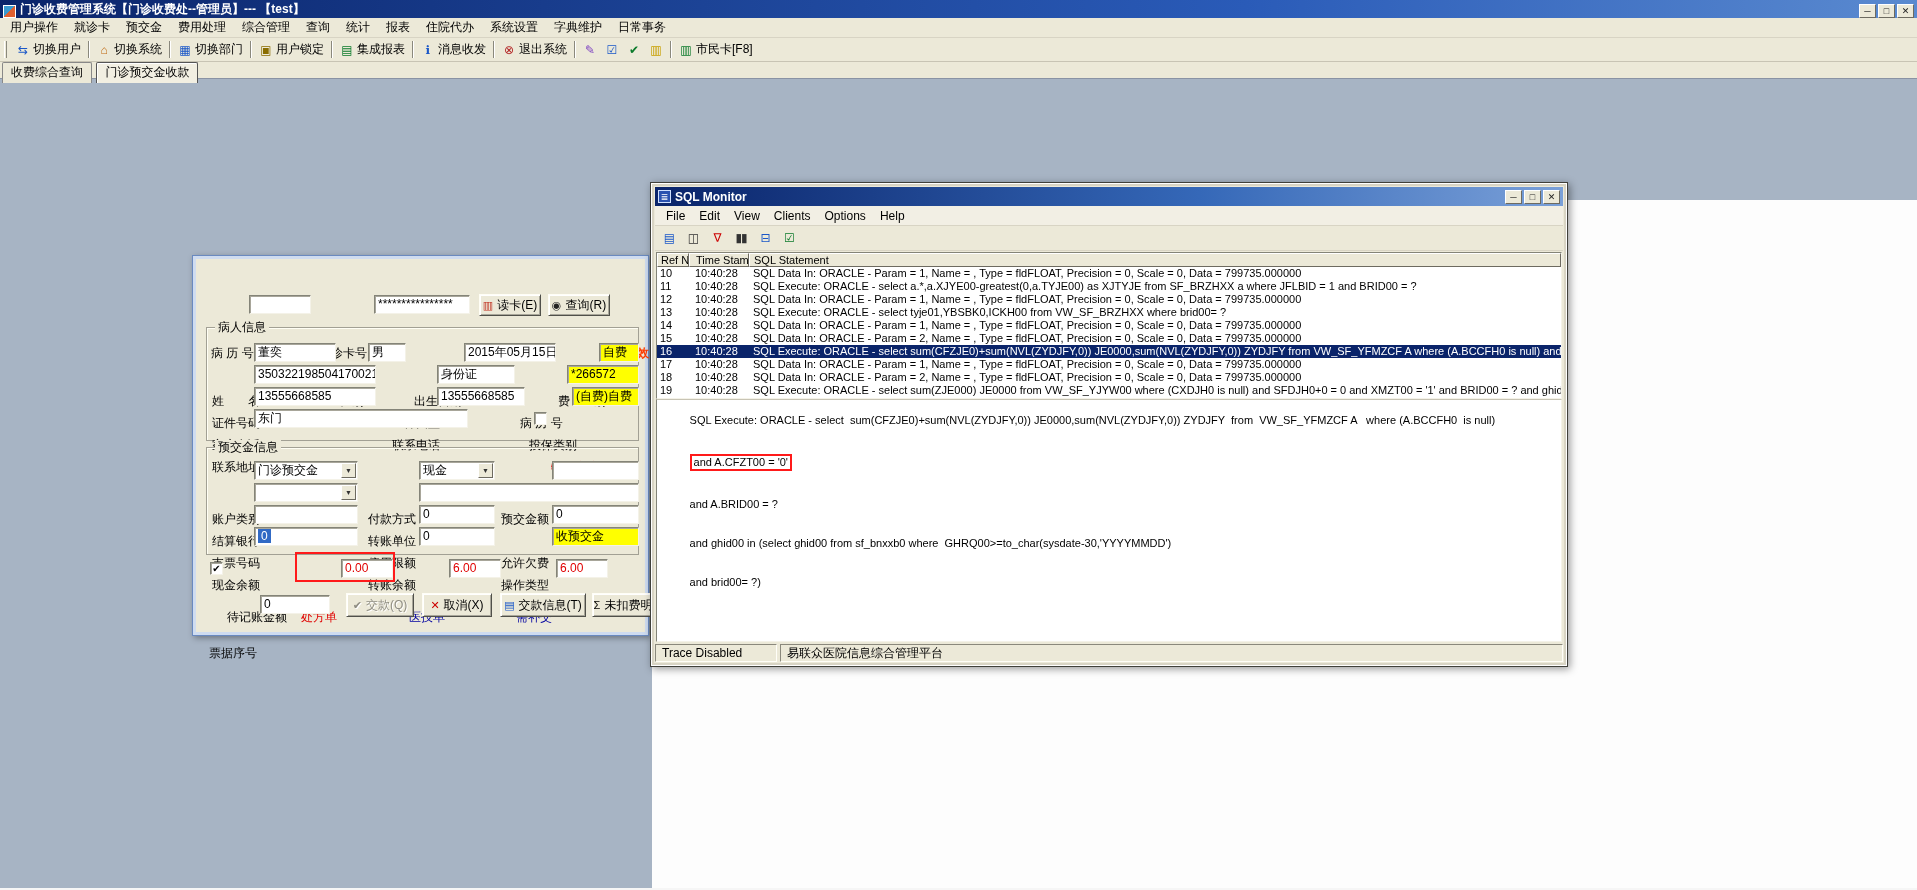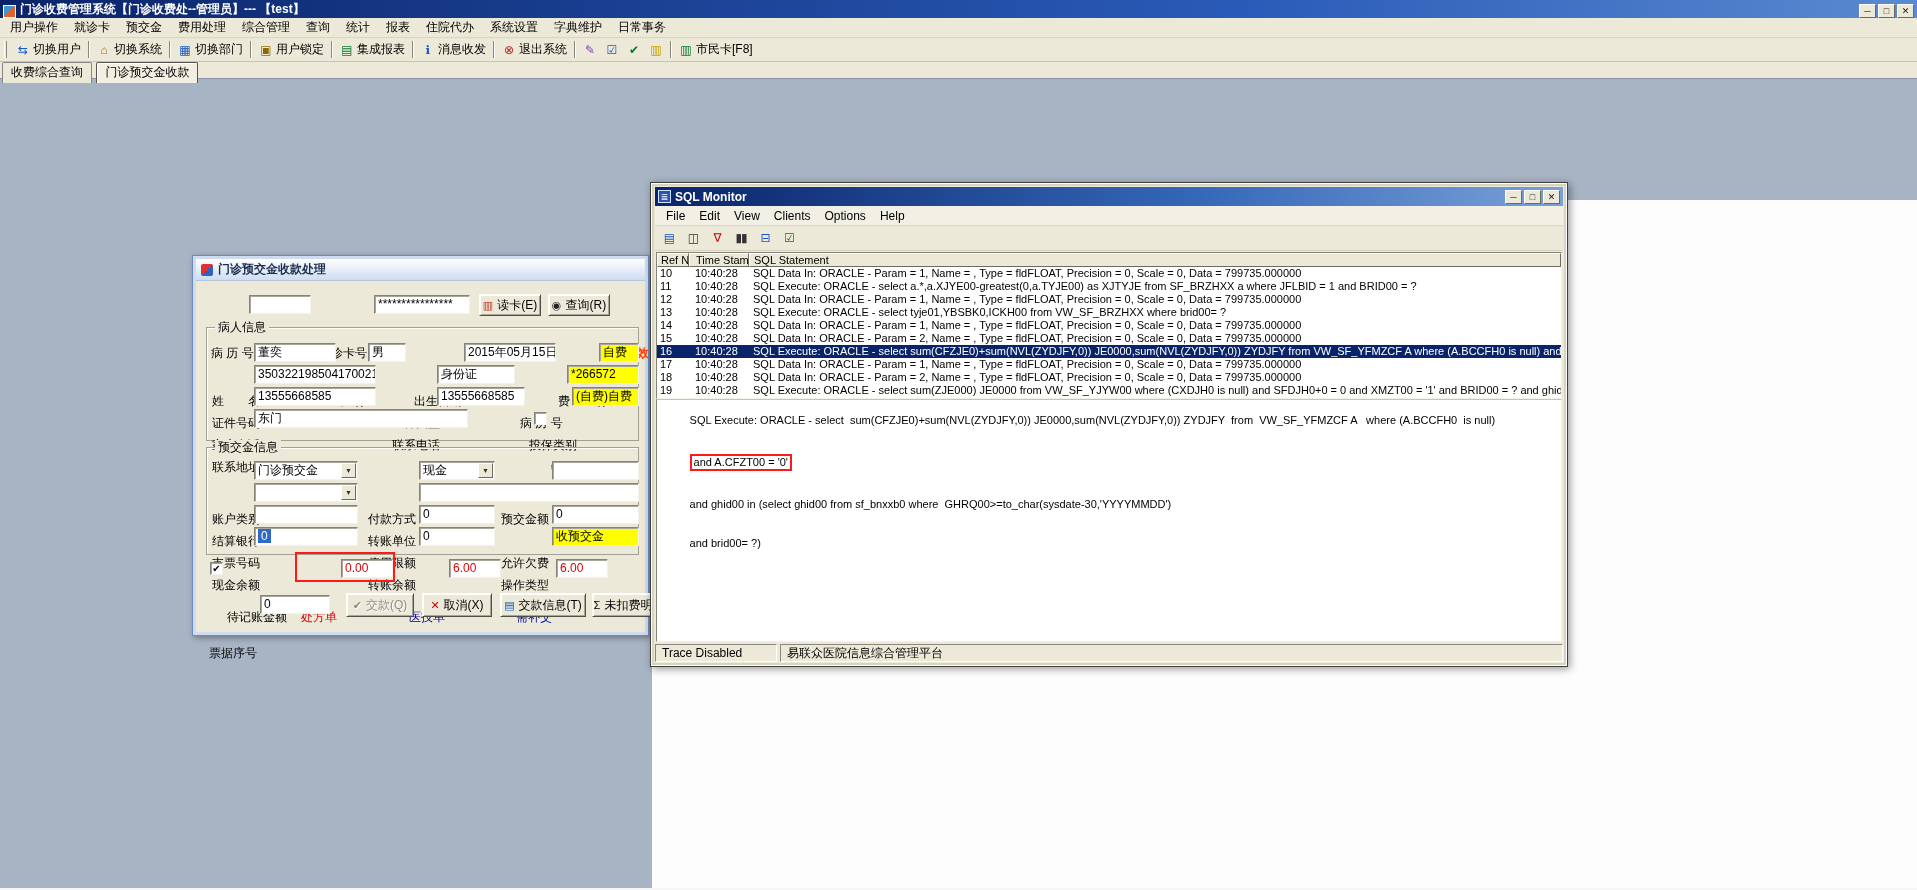--- a/index.html
+++ b/index.html
@@ -236,24 +236,20 @@
   
       <span class="tab">收费综合查询</span>
     
       <span class="tab active">门诊预交金收款</span>
     </div>
 
   <div class="workspace"></div>
   <div class="backdrop"></div>
 
   <div class="dlg">
-    <div class="dlg-titlebar">
-      <span class="dlg-icon"></span>
-      <span class="dlg-title">门诊预交金收款处理</span>
-    </div>
     <div class="dlg-body">
 
       <span class="flabel" style="left:15px;top:15px;">病 历 号</span>
       <div class="tbox" style="left:53px;top:14px;width:62px;"></div>
       <span class="flabel" style="left:123px;top:15px;">就诊卡号</span>
       <div class="tbox" style="left:178px;top:14px;width:96px;">****************</div>
       <div class="btn sbtn" style="left:283px;top:13px;width:62px;">
         <span class="bico" style="color:#c03020;">▥</span>
         <span>读卡(E)</span>
       </div>
@@ -485,20 +481,23 @@
     <div class="sql-detail">
 
         <div class="dline">
           <span>SQL Execute: ORACLE - select  sum(CFZJE0)+sum(NVL(ZYDJFY,0)) JE0000,sum(NVL(ZYDJFY,0)) ZYDJFY  from  VW_SF_YFMZCF A   where (A.BCCFH0  is null)</span>
         </div>
 
         <div class="dline">
           <span class="boxed">and A.CFZT00 = '0'</span>
         </div>
 
+        <div class="dline">
+          <span>and A.BRID00 = ?</span>
+        </div>
 
         <div class="dline">
           <span>and ghid00 in (select ghid00 from sf_bnxxb0 where  GHRQ00&gt;=to_char(sysdate-30,'YYYYMMDD')</span>
         </div>
 
         <div class="dline">
           <span>and brid00= ?)</span>
         </div>
       </div>
 

